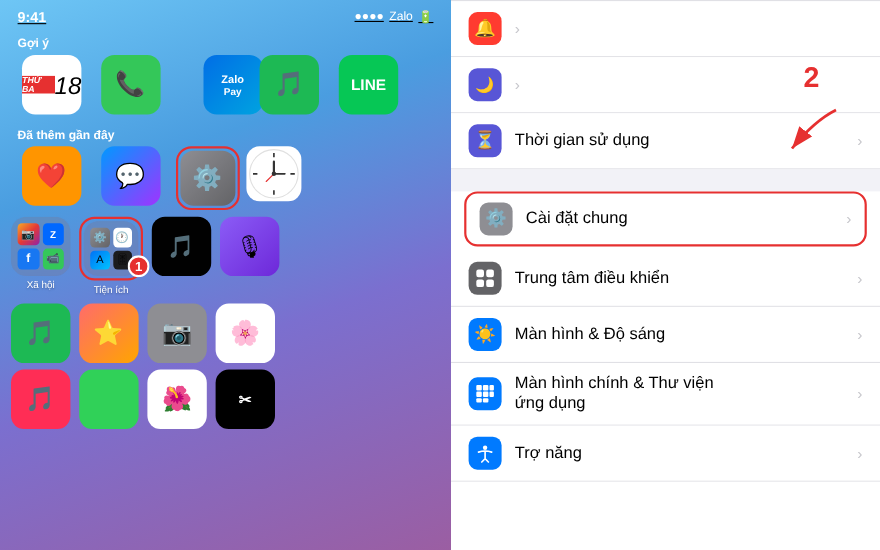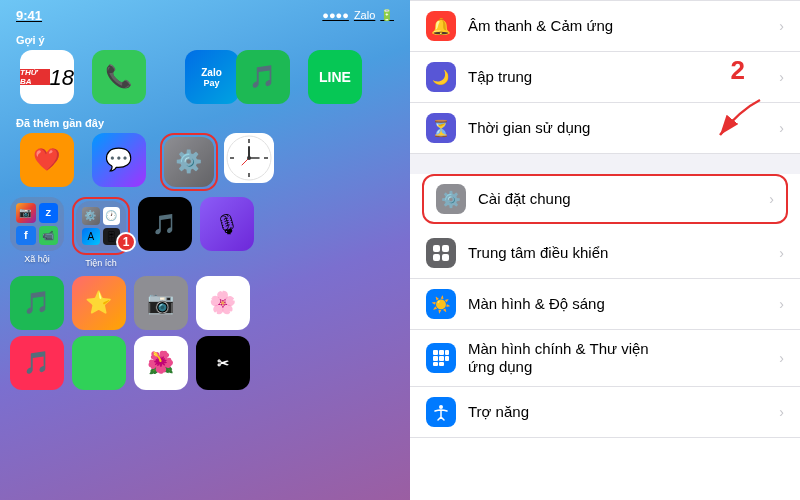--- a/index.html
+++ b/index.html
@@ -428,27 +428,25 @@
     <path d="M60,10 Q40,20 20,45" stroke="#e63030" stroke-width="2.5" fill="none" marker-end="url(#arrowhead)"></path>
   </svg>
 
   <div class="right-panel">
     <div class="settings-list">
 
       <div class="settings-group">
 
         <div class="settings-item">
           <div class="settings-icon" style="background:#ff3b30;">🔔</div>
-          <span class="settings-text">Âm thanh &amp; Cảm ứng</span>
           <span class="settings-chevron">›</span>
         </div>
 
         <div class="settings-item">
           <div class="settings-icon" style="background:#5856d6;font-size:14px;">🌙</div>
-          <span class="settings-text">Tập trung</span>
           <span class="settings-chevron">›</span>
         </div>
 
         <div class="settings-item">
           <div class="settings-icon" style="background:#5856d6;">⏳</div>
           <span class="settings-text">Thời gian sử dụng</span>
           <span class="settings-chevron">›</span>
         </div>
       </div>
 

